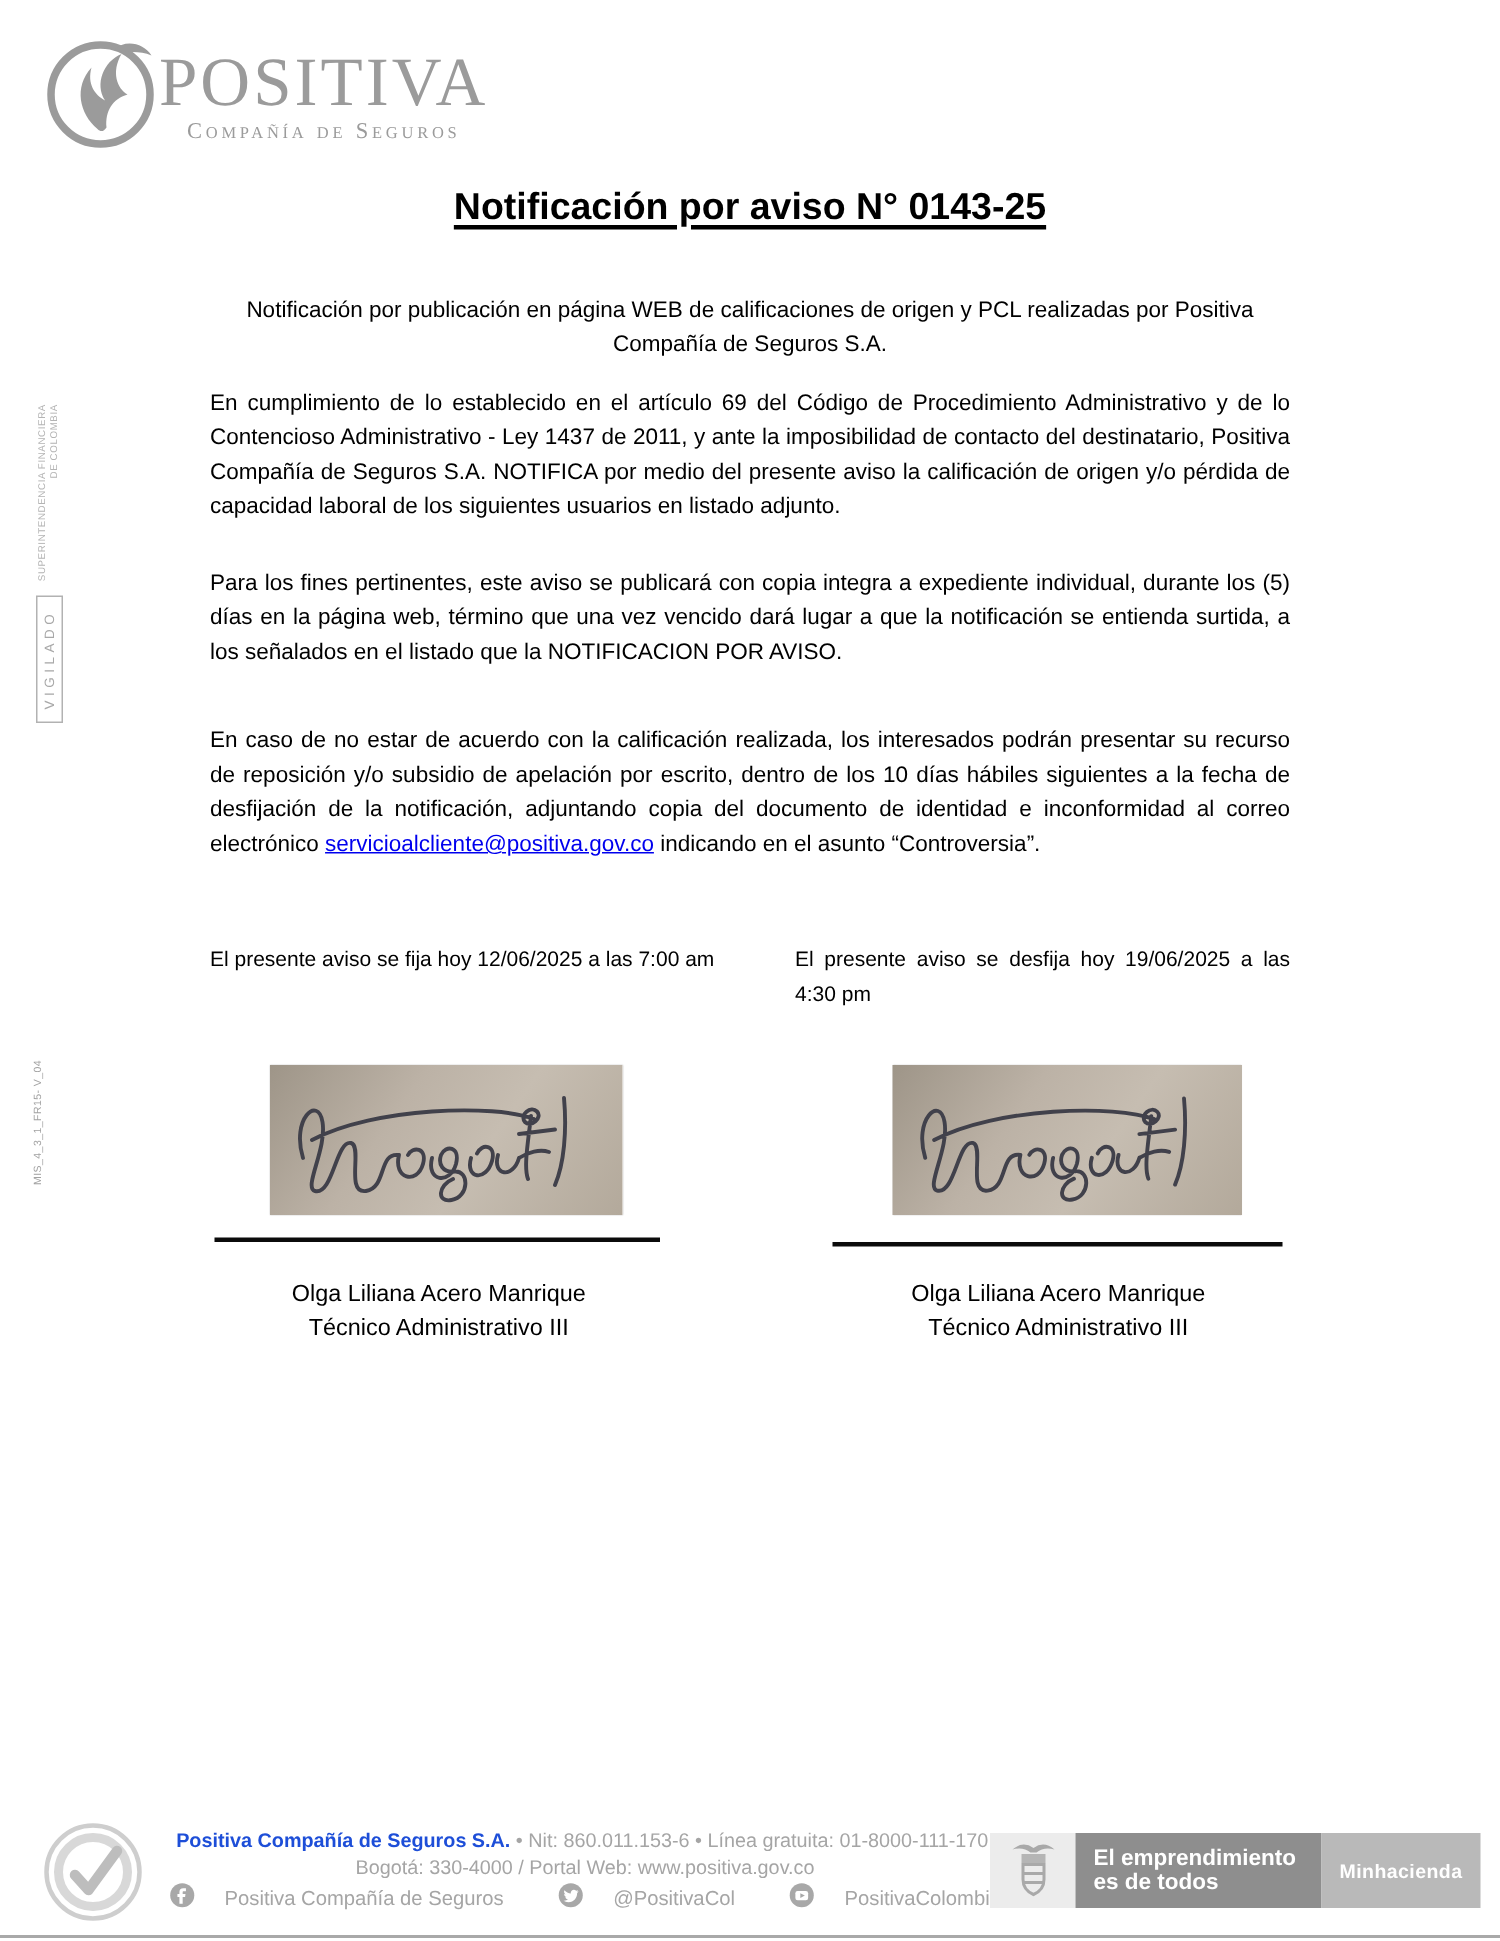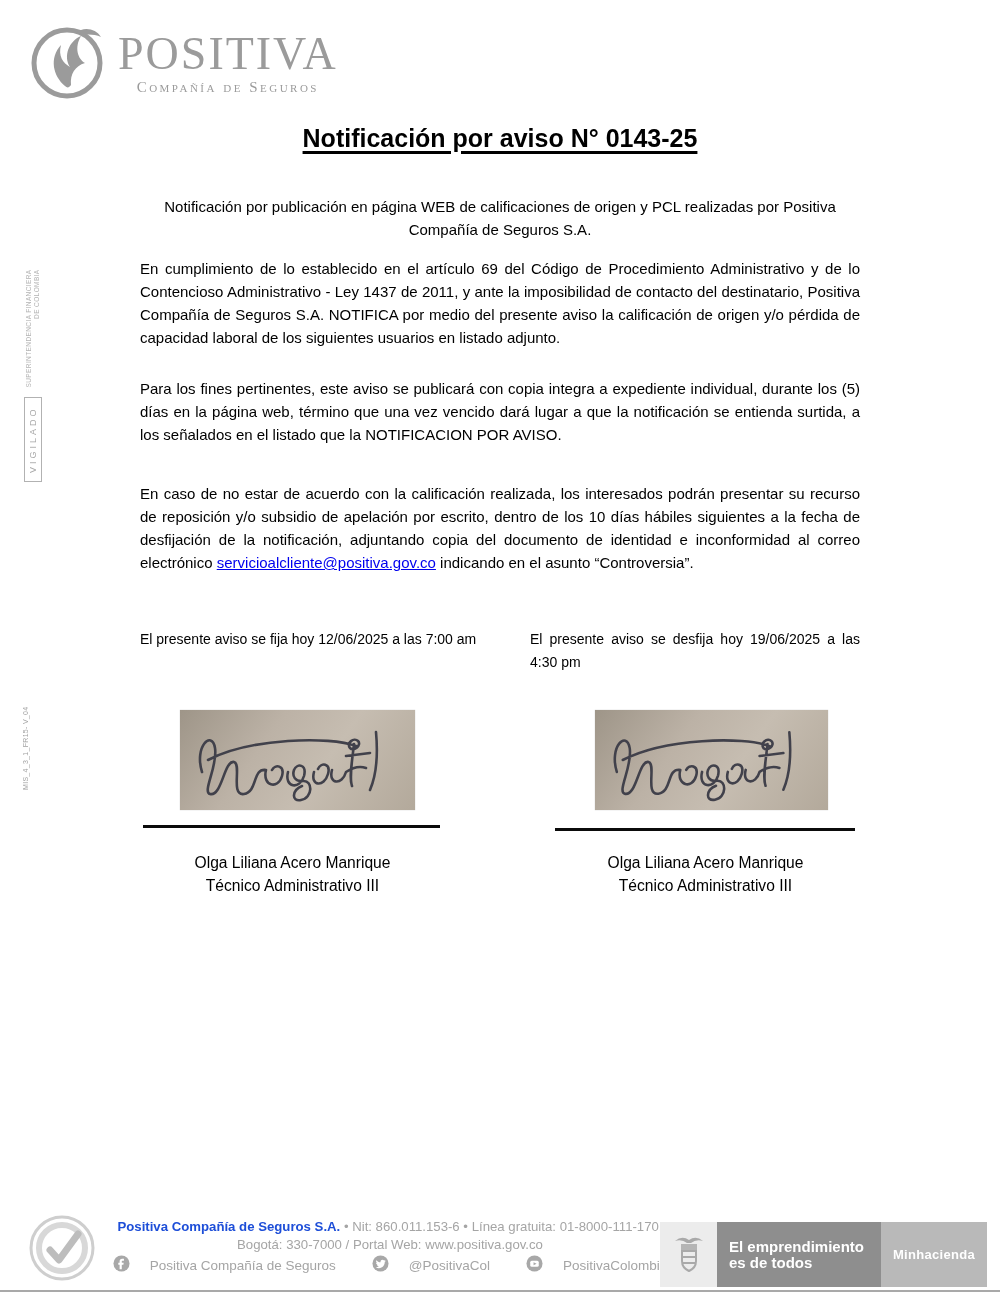--- a/index.html
+++ b/index.html
@@ -1,21 +1,21 @@
 <!DOCTYPE html>
 <html><head>
 <meta charset="utf-8">
 <style>
   html,body{margin:0;padding:0;background:#ffffff;}
   .page{position:relative;width:1000px;height:1294px;background:#ffffff;
         font-family:"Liberation Sans",sans-serif;color:#000;overflow:hidden;}
   .abs{position:absolute;}
 
   
-  .logo{left:28px;top:22px;display:flex;align-items:center;gap:12px;}
+  .logo{left:28px;top:22px;display:flex;align-items:center;gap:0;}
   .logo-name{font-family:"Liberation Serif",serif;font-size:46px;line-height:48px;
              color:#9b9b9b;letter-spacing:2px;}
   .logo-sub{font-family:"Liberation Serif",serif;font-size:15px;color:#9b9b9b;
             letter-spacing:2.5px;text-align:center;font-variant:small-caps;margin-top:1px;}
 
   
   .vigilado-wrap{left:18px;top:482px;width:176px;height:30px;transform:rotate(-90deg);
                  transform-origin:0 0;display:flex;align-items:center;gap:10px;}
   .vigilado-box{border:1.5px solid #b2b2b2;color:#a8a8a8;font-size:9px;
                 letter-spacing:3px;padding:3px 8px;white-space:nowrap;}
@@ -42,21 +42,21 @@
   .sig-caption{text-align:center;font-size:15.6px;line-height:23px;}
 
   
   .footer-text{left:110px;top:1218px;width:560px;text-align:center;color:#a5a5a5;
                font-size:13.2px;line-height:18px;}
   .footer-bold{font-weight:bold;color:#1d4ed8;}
   .social-row{left:110px;top:1255px;width:560px;display:flex;justify-content:center;
               align-items:center;gap:36px;color:#a5a5a5;font-size:13.5px;}
   .social-item{display:flex;align-items:center;gap:20px;white-space:nowrap;}
 
-  .badges{left:660px;top:1222px;height:65px;display:flex;}
+  .badges{left:660px;top:1222px;height:50px;display:flex;}
   .badge-coat{width:57px;background:#ececec;display:flex;align-items:center;justify-content:center;}
   .badge-dark{width:152px;background:#8e8e8e;color:#fff;display:flex;flex-direction:column;
               justify-content:center;padding-left:12px;font-size:15px;font-weight:bold;line-height:16px;}
   .badge-light{width:106px;background:#b9b9b9;color:#fff;display:flex;align-items:center;
                justify-content:center;font-size:13px;font-weight:700;letter-spacing:.3px;}
 
   .bottom-line{left:0;bottom:2px;width:100%;height:2px;background:#a9a9a9;}
 </style>
 </head>
 <body>
@@ -145,21 +145,21 @@
   <div class="abs" style="left:26px;top:1212px">
     <svg width="72" height="72" viewBox="0 0 72 72">
       <circle cx="36" cy="36" r="31" fill="none" stroke="#cecece" stroke-width="3"></circle>
       <circle cx="36" cy="36" r="23" fill="none" stroke="#d8d8d8" stroke-width="6"></circle>
       <path d="M24,38 L33,48 L52,22" fill="none" stroke="#bdbdbd" stroke-width="7" stroke-linecap="round" stroke-linejoin="round"></path>
     </svg>
   </div>
 
   <div class="abs footer-text">
     <div><span class="footer-bold">Positiva Compañía de Seguros S.A.</span><span> • Nit: 860.011.153-6 • Línea gratuita: 01-8000-111-170,</span></div>
-    <div>Bogotá: 330-7000 / Portal Web: www.positiva.gov.co</div>
+    <div>Bogotá: 330-4000 / Portal Web: www.positiva.gov.co</div>
   </div>
 
   <div class="abs social-row">
     <span class="social-item">
       <span>
         <svg width="17" height="17" viewBox="0 0 18 18">
           <circle cx="9" cy="9" r="8.5" fill="#a8a8a8"></circle>
           <path fill="#fff" d="M10,6.2 h1.6 V4 h-1.9 c-1.8,0-2.7,1.1-2.7,2.7 v1.4 H5.6 v2.1 h1.4 V15 h2.3 V10.2 h1.7 l.3,-2.1 H9.3 V6.9 c0,-.5 .2,-.7 .7,-.7 Z"></path>
         </svg>
       </span>

